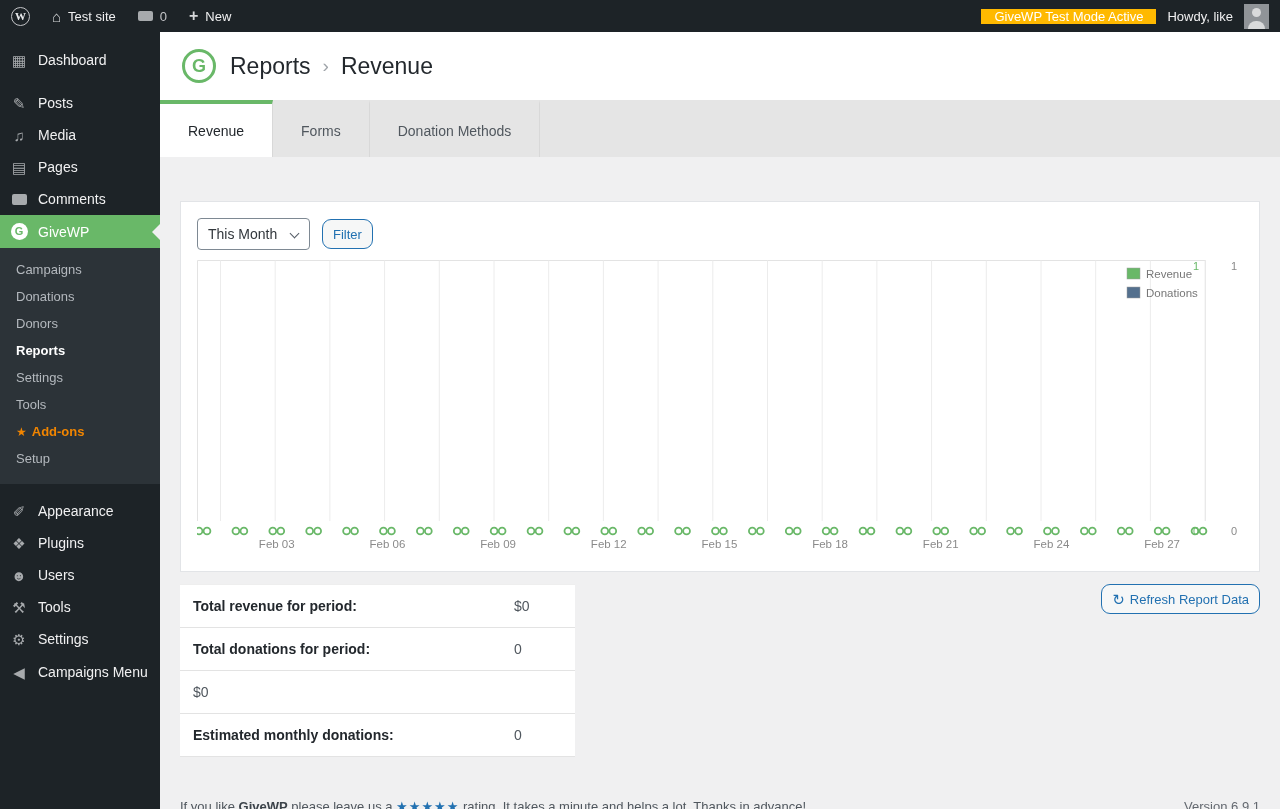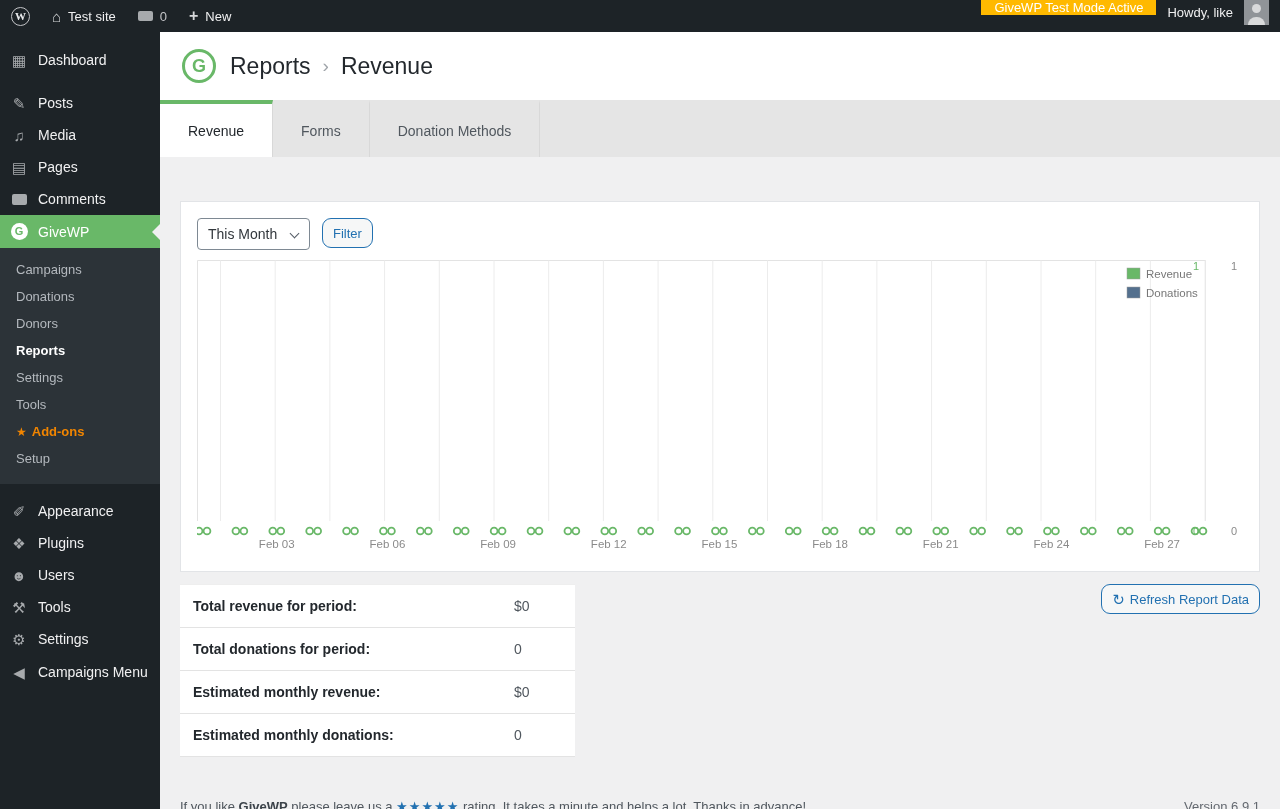--- a/index.html
+++ b/index.html
@@ -8,21 +8,21 @@
 
   
   .admin-bar{position:fixed;top:0;left:0;width:1280px;height:32px;background:#1d2327;display:flex;align-items:stretch;z-index:60}
   .ab-item{display:flex;align-items:center;gap:7px;padding:0 11px;font-size:13px;color:#f0f0f1;cursor:pointer;white-space:nowrap}
   .wp-logo-circle{width:19px;height:19px;border:1.5px solid #c3c4c7;border-radius:50%;display:flex;align-items:center;justify-content:center;color:#e8eaec;font-size:11px;font-weight:bold;font-family:"Liberation Serif",serif}
   .home-glyph{font-size:15px;color:#d6d8da;line-height:1}
   .ab-bubble{position:relative;width:15px;height:10px;background:#a7aaad;border-radius:2px;display:inline-block}
   .ab-bubble::after{content:"";position:absolute;left:3px;bottom:-4px;border:4px solid transparent;border-top-color:#a7aaad;border-left-width:2px;border-right-width:2px}
   .plus-glyph{font-size:16px;color:#d6d8da;line-height:1;font-weight:bold}
   .ab-count{color:#c3c4c7}
-  .ab-right{margin-left:auto;display:flex;align-items:flex-start}
+  .ab-right{margin-left:auto;display:flex;align-items:center}
   .test-badge{display:flex;align-items:center;padding:0 13px;background:#ffb900;color:#fff;font-size:13px;cursor:pointer}
   .avatar{position:relative;width:25px;height:25px;background:#909498;overflow:hidden;margin-left:4px}
   .avatar::before{content:"";position:absolute;top:4px;left:8px;width:9px;height:9px;border-radius:50%;background:#d9dadb}
   .avatar::after{content:"";position:absolute;bottom:-3px;left:4px;width:17px;height:11px;border-radius:8px 8px 0 0;background:#d9dadb}
 
   
   .sidebar{position:fixed;top:32px;left:0;width:160px;height:777px;background:#1d2327;padding-top:12px;z-index:50}
   .menu-item{display:flex;align-items:center;gap:9px;padding:8px 9px;font-size:14px;color:#f0f0f1;cursor:pointer;position:relative}
   .menu-icon{width:20px;text-align:center;color:#a7aaad;font-size:15px;line-height:1;display:flex;justify-content:center}
   .menu-item.active{background:#69b868;color:#fff}
@@ -46,21 +46,21 @@
   .breadcrumb{display:flex;align-items:center;font-size:23px;color:#23282d}
   .crumb-sep{color:#a0a5aa;margin:0 12px;font-size:19px}
   .crumb{cursor:default}
 
   .tab-bar{background:#e5e5e5;height:57px;display:flex}
   .tab{display:flex;align-items:center;padding:0 28px;font-size:14px;color:#50575e;border-top:4px solid transparent;border-right:1px solid #d8d8d8;cursor:pointer}
   .tab.active{background:#fff;border-top-color:#69b868;color:#23282d}
 
   .content{padding:44px 20px 0 20px}
   .chart-card{background:#fff;border:1px solid #e2e4e7;padding:16px}
-  .filter-row{display:flex;gap:12px}
+  .filter-row{display:flex;align-items:center;gap:12px}
   .period-select{position:relative;height:32px;min-width:113px;border:1px solid #7e8993;border-radius:4px;background:#fff;display:flex;align-items:center;padding:0 30px 0 10px;font-size:14px;color:#32373c;cursor:pointer}
   .select-chevron{position:absolute;right:11px;top:11px;width:7px;height:7px;border-right:1.5px solid #555d66;border-bottom:1.5px solid #555d66;transform:rotate(45deg)}
   .btn-blue-outline{height:30px;padding:0 10px;background:#f6f7f7;border:1px solid #2271b1;border-radius:9px;color:#2271b1;font-size:13px;cursor:pointer;display:inline-flex;align-items:center;gap:5px;font-family:inherit}
   .chart-wrap{margin-top:10px}
   svg text{font-family:"Liberation Sans","DejaVu Sans",sans-serif}
 
   .stats-section{display:flex;justify-content:space-between;align-items:flex-start;margin-top:12px}
   .stats-table{width:395px;background:#fff;border-top:1px solid #eee}
   .stat-row{display:flex;align-items:center;padding:12px 13px;border-bottom:1px solid #e3e3e3;font-size:14px;min-height:43px}
   .stat-label{flex:1;font-weight:bold;color:#23282d}
@@ -316,21 +316,20 @@
       <div class="stats-table" id="stats-table">
           <div class="stat-row">
             <div class="stat-label">Total revenue for period:</div>
             <div class="stat-value">$0</div>
           </div>
           <div class="stat-row">
             <div class="stat-label">Total donations for period:</div>
             <div class="stat-value">0</div>
           </div>
           <div class="stat-row">
-            <div class="stat-label">Estimated monthly revenue:</div>
             <div class="stat-value">$0</div>
           </div>
           <div class="stat-row">
             <div class="stat-label">Estimated monthly donations:</div>
             <div class="stat-value">0</div>
           </div>
         </div>
       <button class="btn-blue-outline">
         <span class="refresh-icon">↻</span>
         <span>Refresh Report Data</span>

